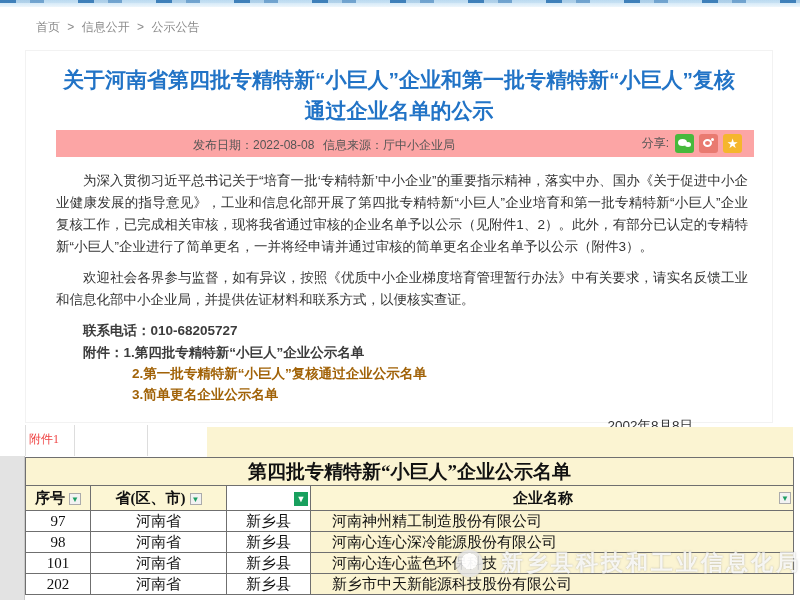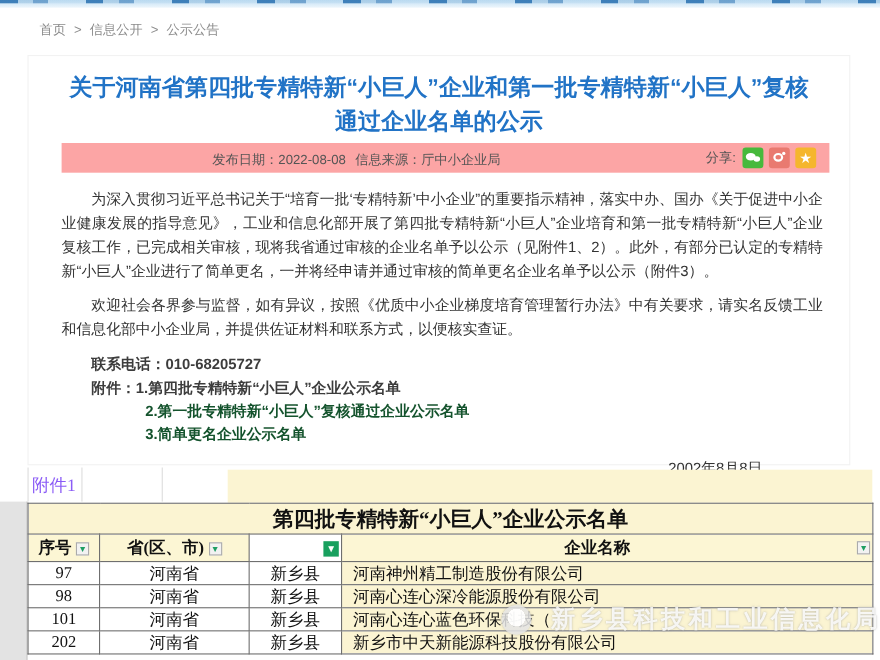--- a/index.html
+++ b/index.html
@@ -43,42 +43,42 @@
                  border:2px solid #fff; border-radius:50%; }
   .sic-weibo em { position:absolute; left:12px; top:4px; width:3px; height:3px;
                   background:#fff; border-radius:50%; }
   .sic-star { background:#f5b62d; color:#fff; font-size:13px; line-height:19px; text-align:center; }
 
   .body-text { position:absolute; left:30px; top:119px; width:692px;
                font-size:13.5px; color:#333; line-height:22px; text-align:justify; }
   .body-text p { text-indent:2em; margin-bottom:9px; }
   .info-line { text-indent:2em; font-weight:bold; color:#3c3c3c; line-height:22px; }
   .att-line { font-weight:bold; color:#3c3c3c; line-height:21px; padding-left:27px; }
-  .att-cont { font-weight:bold; color:#14532d; line-height:21px; padding-left:76px; }
+  .att-cont { font-weight:bold; color:#a16207; line-height:21px; padding-left:76px; }
   .sign-date { text-align:right; padding-right:55px; color:#333; margin-top:10px; }
 
   
   .sheet { position:absolute; left:0; top:425px; width:800px; height:175px;
            font-family:"Liberation Serif","DejaVu Serif",serif; }
   .sheet-left-margin { position:absolute; left:0; top:31px; width:25px; height:144px;
            background:#e3e3e3; border-right:1px solid #c9c9c9; }
   .gline-v { position:absolute; top:0; width:1px; height:31px; background:#ddd; }
-  .sheet-label { position:absolute; left:29px; top:6px; font-size:16px; color:#8b5cf6; }
+  .sheet-label { position:absolute; left:29px; top:6px; font-size:12px; color:#ef4444; }
   .label-yellow { position:absolute; left:207px; top:2px; width:586px; height:30px; background:#fbf4d2; }
 
   table.grid { position:absolute; left:25px; top:32px; width:768px;
                border-collapse:collapse; table-layout:fixed; }
   table.grid td { border:1px solid #6f6f6f; overflow:hidden; white-space:nowrap; }
   .t-title td { background:#fbf4d2; font-weight:bold; font-size:19px; color:#111;
                 text-align:center; height:28px; }
   .t-head td { font-weight:bold; font-size:15px; color:#111; text-align:center;
                height:25px; background:#fcf6d4; }
   .t-head td.nohl { background:#fff; }
   .t-row td { font-size:15px; color:#111; text-align:center; height:21px; background:#fff; }
-  .t-row td.co { text-align:left; padding-left:10px; background:#fbf4d2; }
+  .t-row td.co { text-align:left; padding-left:21px; background:#fbf4d2; }
   .farrow { display:inline-block; width:12px; height:12px; background:#f2f2f2;
             border:1px solid #ababab; color:#1e9e62; font-size:8px; line-height:11px;
             text-align:center; vertical-align:1px; margin-left:4px; cursor:pointer; }
   .ffunnel { float:right; margin:2px 2px 0 0; width:14px; height:14px; background:#18a05e;
              color:#fff; font-size:9px; line-height:14px; text-align:center; cursor:pointer; }
   .harr-right { float:right; margin-top:3px; margin-right:2px; }
 
   .watermark { position:absolute; left:456px; top:123px; display:flex; align-items:center;
                gap:18px; pointer-events:none; }
   .wm-logo { width:27px; height:27px; border-radius:50%;

